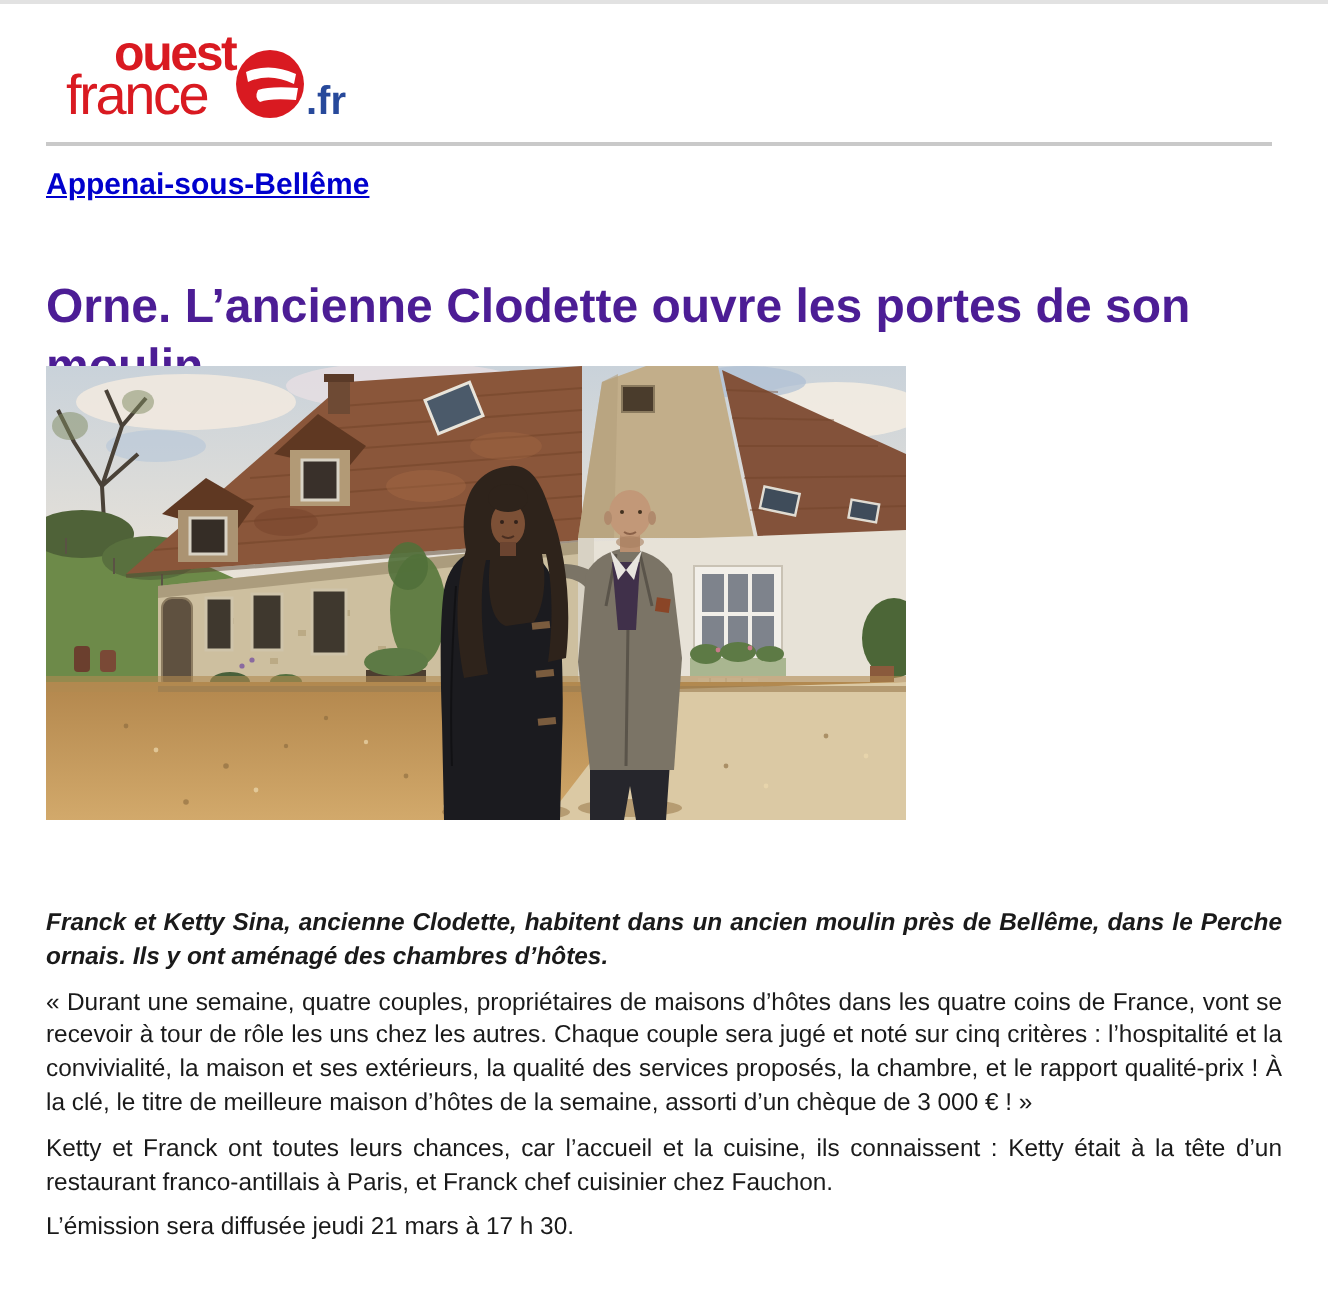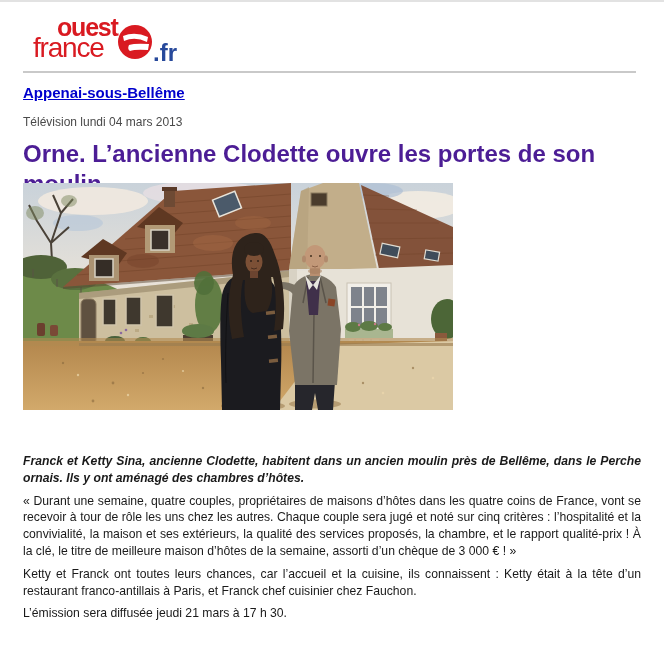--- a/index.html
+++ b/index.html
@@ -6,21 +6,21 @@
   body{width:664px;height:647px;overflow:hidden;font-family:"Liberation Sans",sans-serif;}
   #page{position:relative;width:664px;height:647px;background:#ffffff;}
   .topbar{position:absolute;left:0;top:0;width:664px;height:2px;background:#e2e2e2;}
   
   .logo{display:block;position:absolute;left:0;top:4px;width:220px;height:70px;cursor:pointer;text-decoration:none;text-align:right;}
   .logo-ouest{position:absolute;left:57px;top:11px;font-size:25px;font-weight:bold;
     color:var(--brand-red,#d91a21);letter-spacing:-1.2px;line-height:1;}
   .logo-france{position:absolute;left:33px;top:30px;font-size:28px;font-weight:normal;
     color:var(--brand-red,#d91a21);letter-spacing:-1.2px;line-height:1;}
   .logo-mark{position:absolute;left:117px;top:20px;}
-  .logo-fr{position:absolute;left:153px;top:37px;font-size:24px;font-weight:bold;
+  .logo-fr{position:absolute;left:153px;top:37px;font-size:20px;font-weight:bold;
     color:var(--brand-blue,#27499b);line-height:1;}
   .divider{position:absolute;left:23px;top:71px;width:613px;height:2px;background:#c9c9c9;}
   .breadcrumb{position:absolute;left:23px;top:84px;font-size:15px;font-weight:bold;
     color:#0000cd;text-decoration:underline;cursor:pointer;}
   .kicker{position:absolute;left:23px;top:115px;font-size:12px;color:#4a4a4a;}
   .title{position:absolute;left:23px;top:139px;margin:0;width:620px;font-size:24px;
     font-weight:bold;color:#4c1d95;line-height:1.25;}
   .photo{position:absolute;left:23px;top:183px;width:430px;height:227px;margin:0;
     overflow:hidden;background:#cfd4da;}
   .caption{position:absolute;left:23px;top:411px;font-size:11.5px;color:#828282;}
@@ -44,21 +44,20 @@
       <circle cx="0" cy="0" r="17" fill="#d91a21"></circle>
       <path d="M -12,-6 Q 0,-11 13,-5 L 12,0 Q 0,-6 -11,-1 Z" fill="#ffffff"></path>
       <path d="M -6,3 Q 0,1 14,2 L 13,8 Q 0,7 -5,9 Q -8,7 -6,3 Z" fill="#ffffff"></path>
     </svg>
     <span class="logo-fr">.fr</span>
   </a>
 
   <div class="divider"></div>
 
   <a class="breadcrumb">Appenai-sous-Bellême</a>
-  <div class="kicker">Télévision lundi 04 mars 2013</div>
   <h1 class="title">Orne. L’ancienne Clodette ouvre les portes de son moulin</h1>
 
   <figure class="photo">
     <svg width="430" height="227" viewBox="0 0 430 227">
       <defs>
         <linearGradient id="sky" x1="0" y1="0" x2="0" y2="1">
           <stop offset="0" stop-color="#c9d2da"></stop>
             <stop offset="1" stop-color="#ece4d8"></stop>
         </linearGradient>
         <linearGradient id="ground" x1="0" y1="0" x2="0" y2="1">

